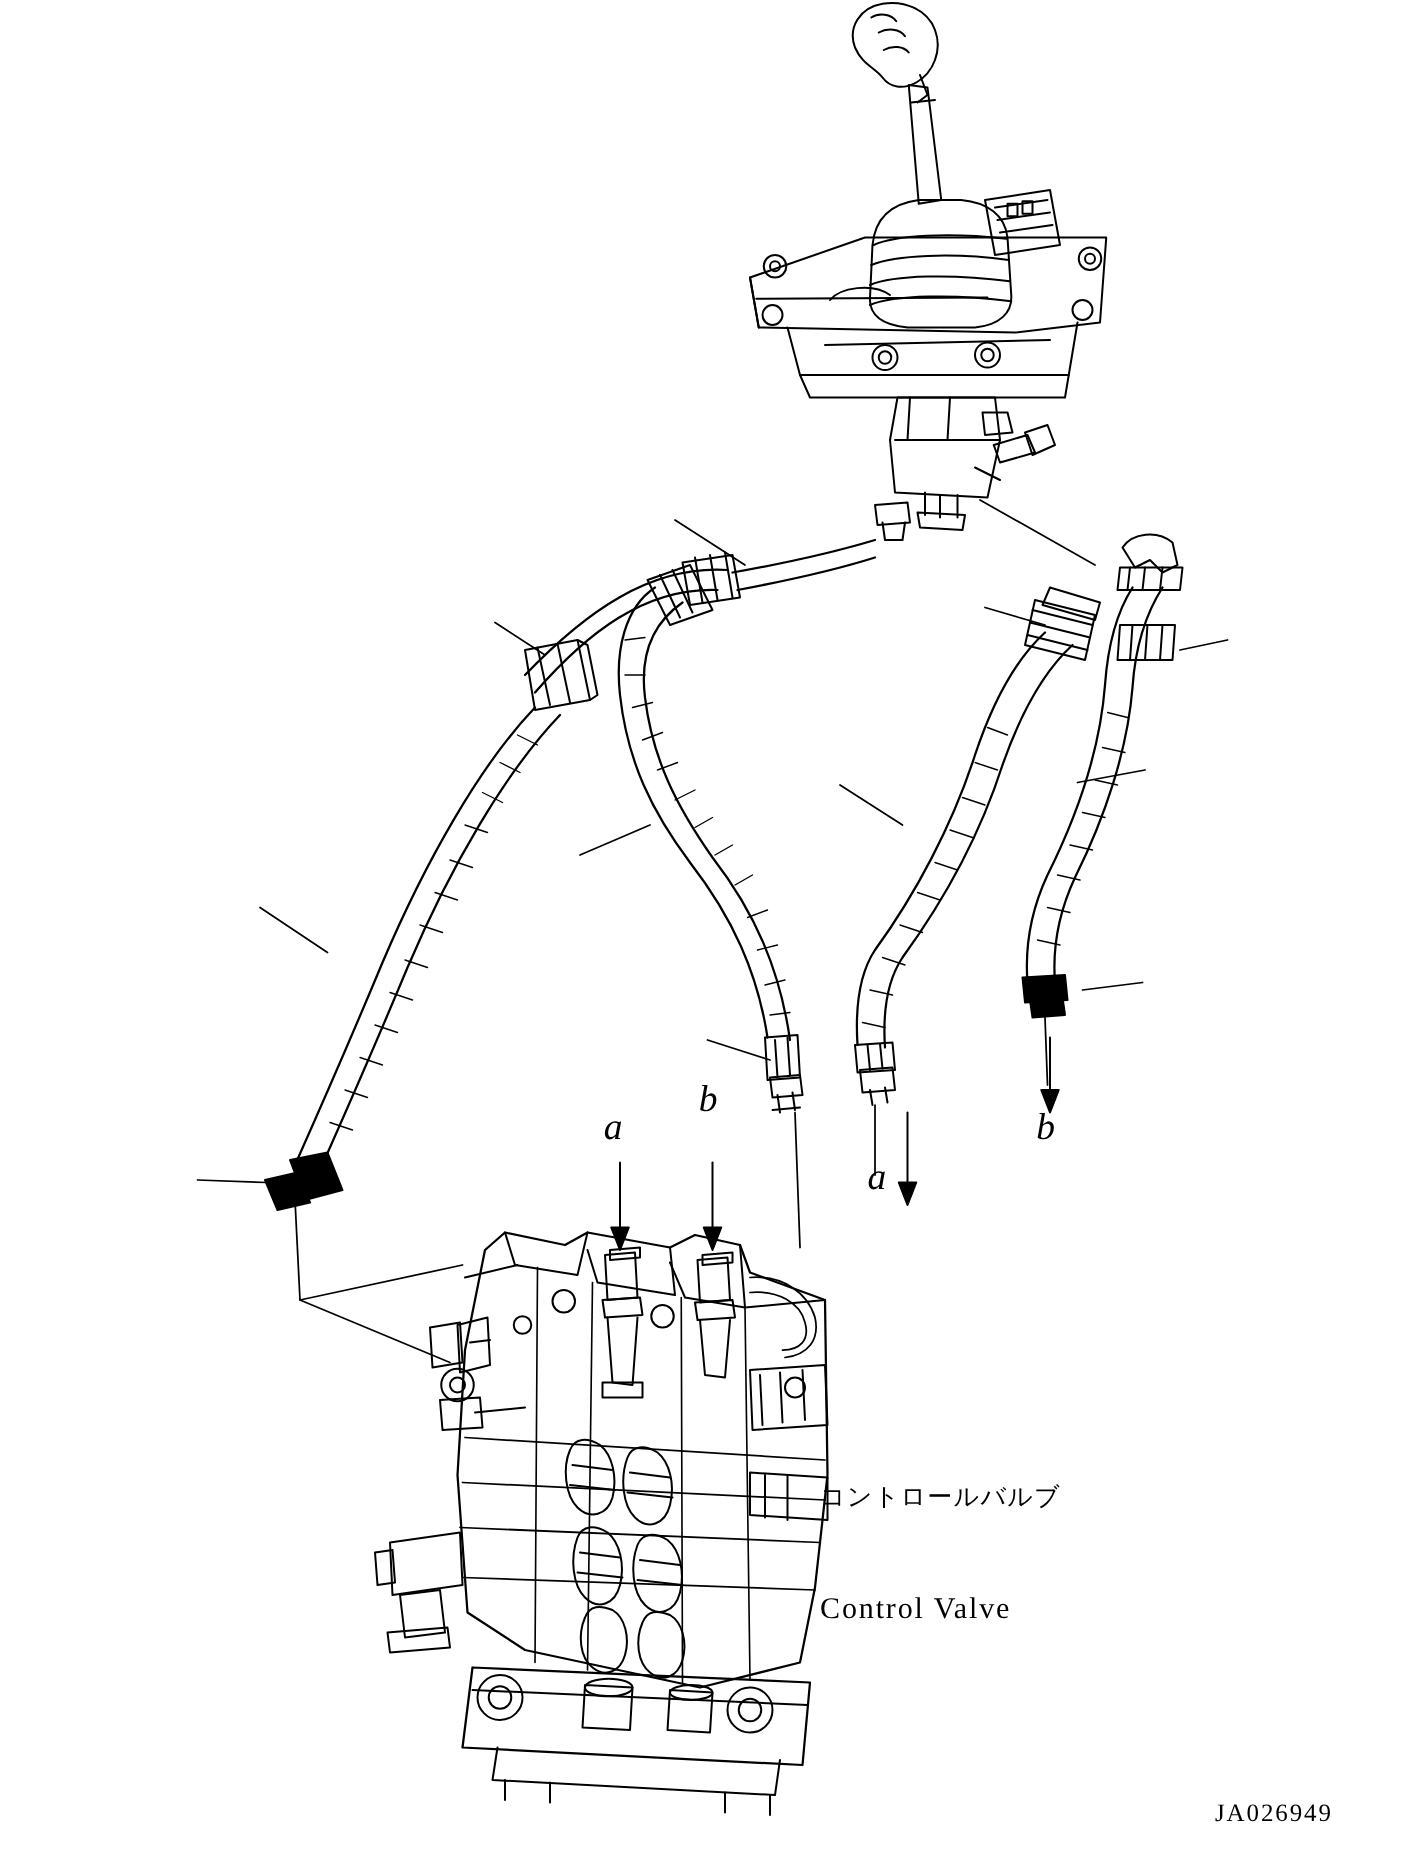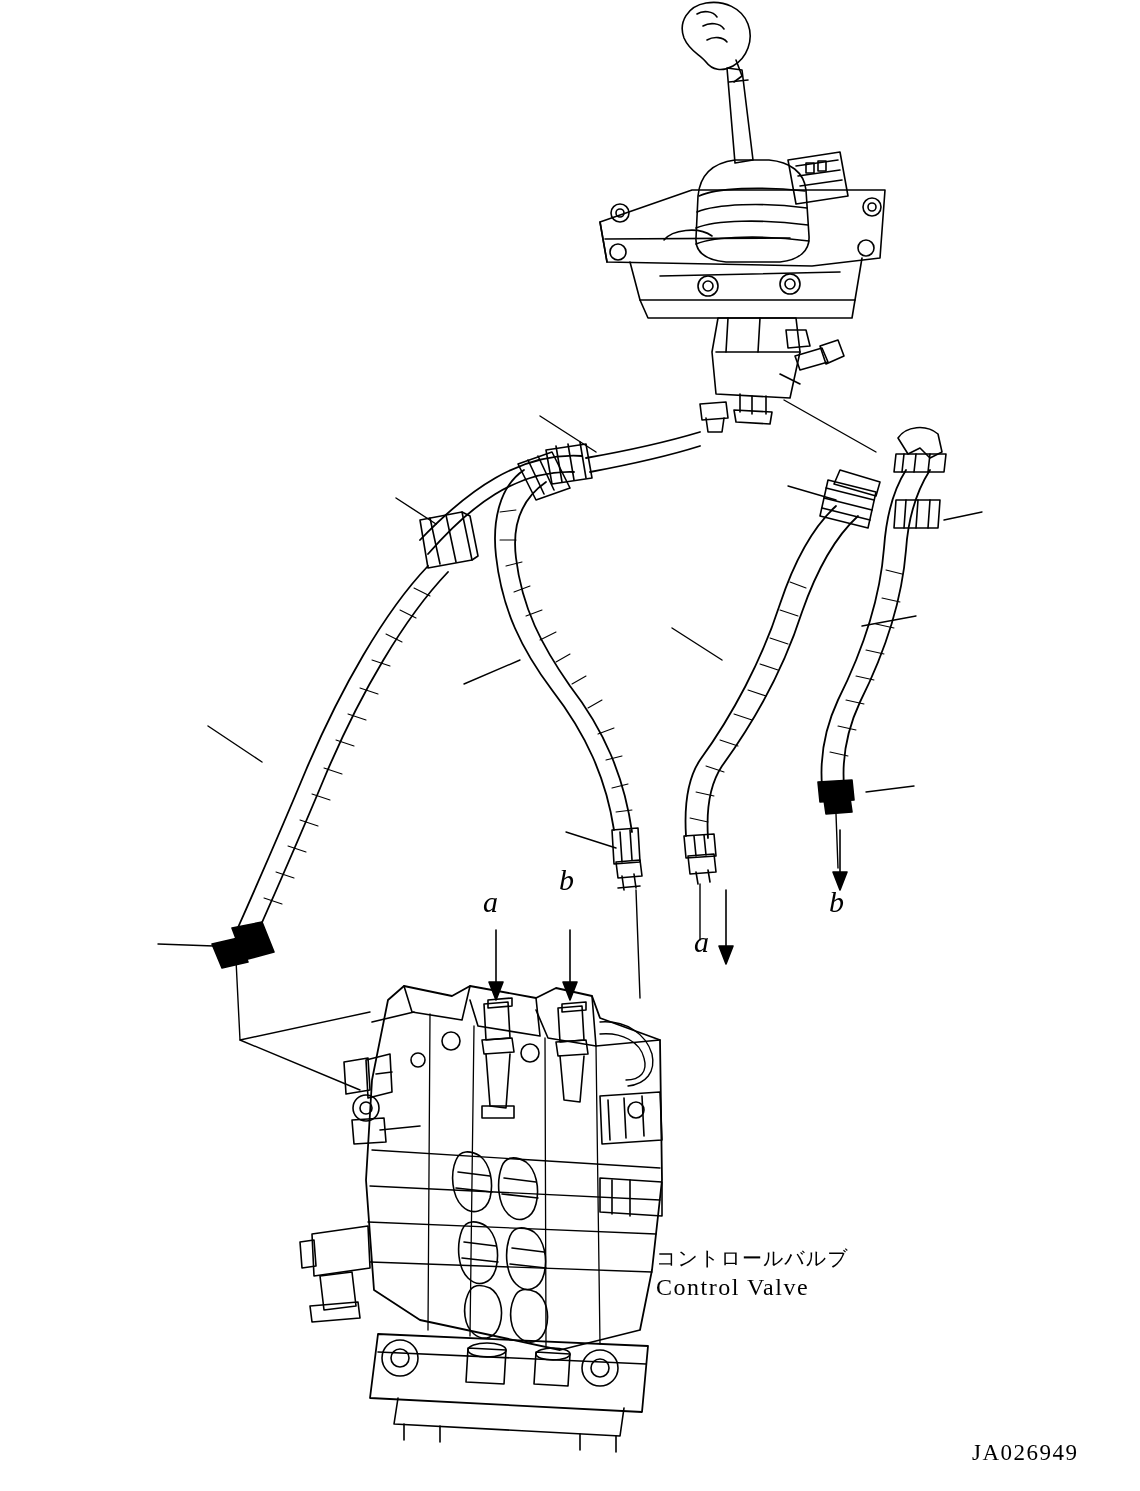--- a/index.html
+++ b/index.html
@@ -45,21 +45,21 @@
     font-size: 20px;
     letter-spacing: 1px;
   }
   .cv-en {
     font-family: "Liberation Serif", serif;
     font-size: 24px;
     letter-spacing: 1.5px;
   }
   .fig-code {
     font-family: "Liberation Serif", serif;
-    font-size: 23px;
+    font-size: 20px;
     letter-spacing: 1.5px;
   }
 </style>
 </head>
 <body>
 
 <div id="diagram-root">
 
   <svg class="figure" viewBox="0 0 1140 1491">
     <g fill="none" stroke="#000000" stroke-width="1.6" stroke-linejoin="round" stroke-linecap="round">
@@ -317,19 +317,19 @@
   </svg>
 
   <div class="label-text callout-letter" style="left:483px; top:885px;">a</div>
 
   <div class="label-text callout-letter" style="left:559px; top:863px;">b</div>
 
   <div class="label-text callout-letter" style="left:694px; top:925px;">a</div>
 
   <div class="label-text callout-letter" style="left:829px; top:885px;">b</div>
 
-  <div class="label-text cv-jp" style="left:656px; top:1247px;">コントロールバルブ</div>
+  <div class="label-text cv-jp" style="left:656px; top:1186px;">コントロールバルブ</div>
 
   <div class="label-text cv-en" style="left:656px; top:1274px;font-family:Liberation Serif, serif;">Control Valve</div>
 
   <div class="label-text fig-code" style="left:972px; top:1440px;">JA026949</div>
 
 </div>
 
 </body></html>

